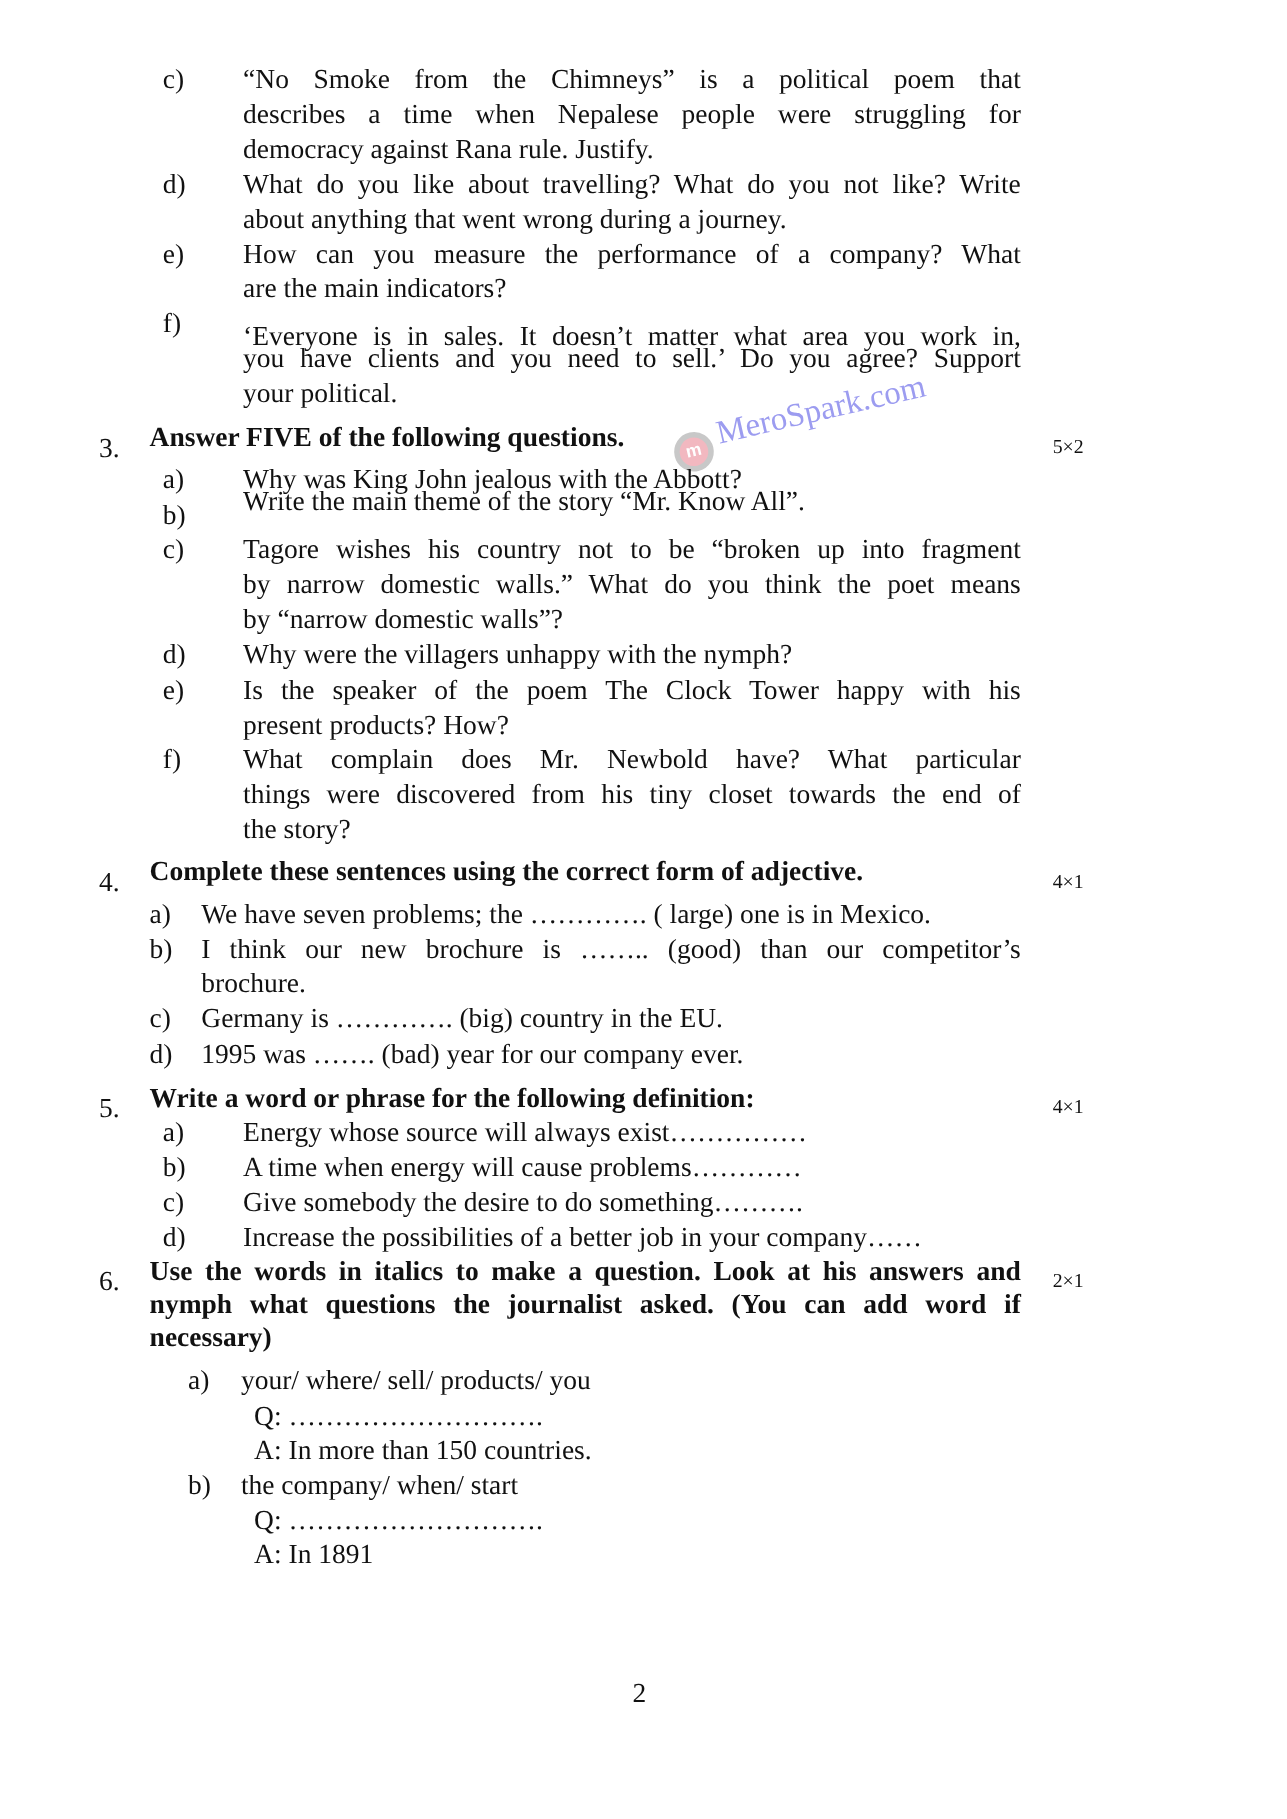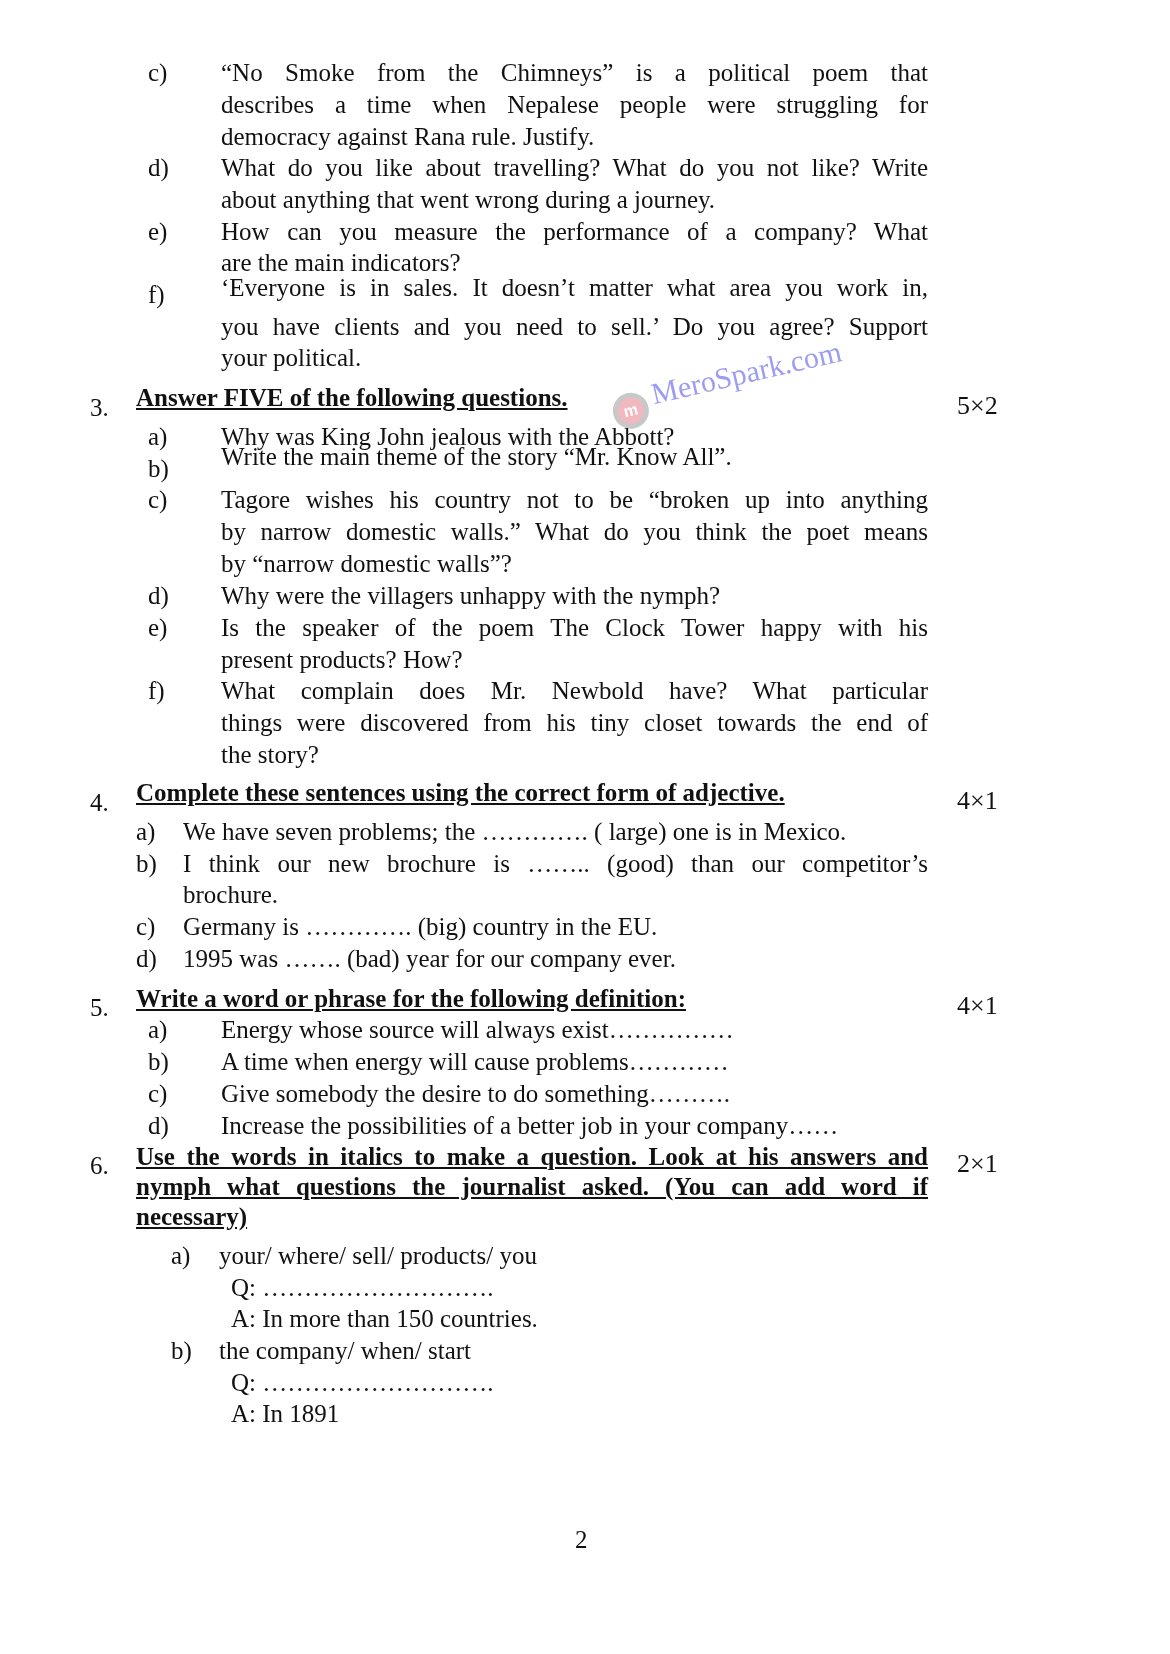--- a/index.html
+++ b/index.html
@@ -4,24 +4,24 @@
 <style>
   html, body { margin: 0; padding: 0; background: #ffffff; }
   body {
     width: 1170px; height: 1654px; position: relative; overflow: hidden;
     font-family: "Liberation Serif", "DejaVu Serif", serif;
     color: #111111; font-size: 25px;
   }
   .line { position: absolute; white-space: nowrap; line-height: 32px; }
   .just { text-align: justify; text-align-last: justify; white-space: normal; }
   .lbl { position: absolute; line-height: 32px; }
-  .bold { font-weight: bold; text-decoration: underline; }
+  .bold { font-weight: bold; }
   .ital { }
   .num { position: absolute; line-height: 32px; font-size: 25px; }
-  .marks { position: absolute; left: 1012px; line-height: 32px; font-size: 26px; }
+  .marks { position: absolute; left: 1012px; line-height: 32px; font-size: 18px; }
   .watermark {
     position: absolute; left: 618px; top: 366px; width: 240px; height: 60px;
     transform: rotate(-13deg); transform-origin: left bottom;
   }
   .wm-logo {
     position: absolute; left: -2px; top: 30px; width: 36px; height: 36px; border-radius: 50%;
     border: 5px solid #c8c8c8; box-sizing: border-box; background: #f2b8c0;
     color: #ffffff; font-weight: bold; font-size: 16px; text-align: center; line-height: 26px;
     font-family: "Liberation Sans", sans-serif;
   }
@@ -42,21 +42,21 @@
 
   <span class="lbl" style="left:148px;top:152px">d)</span>
   <div class="line just" style="left:221px;top:152px;width:707px">What do you like about travelling? What do you not like? Write</div>
   <div class="line" style="left:221px;top:184px">about anything that went wrong during a journey.</div>
 
   <span class="lbl" style="left:148px;top:216px">e)</span>
   <div class="line just" style="left:221px;top:216px;width:707px">How can you measure the performance of a company? What</div>
   <div class="line" style="left:221px;top:247px">are the main indicators?</div>
 
   <span class="lbl" style="left:148px;top:279px">f)</span>
-  <div class="line just" style="left:221px;top:272px;width:707px">‘Everyone is in sales. It doesn’t matter what area you work in,</div>
+  <div class="line just" style="left:221px;top:291px;width:707px">‘Everyone is in sales. It doesn’t matter what area you work in,</div>
   <div class="line just" style="left:221px;top:311px;width:707px">you have clients and you need to sell.’ Do you agree? Support</div>
   <div class="line" style="left:221px;top:342px">your political.</div>
 </div>
 
 <div class="watermark">
   <span class="wm-logo">m</span>
   <span class="wm-text">MeroSpark.com</span>
 </div>
 
 <div>
@@ -64,21 +64,21 @@
   <div class="line bold" style="left:136px;top:382px">Answer FIVE of the following questions.</div>
   <span class="marks" style="top:390px;left:957px">5×2</span>
 
   <span class="lbl" style="left:148px;top:421px">a)</span>
   <div class="line" style="left:221px;top:421px">Why was King John jealous with the Abbott?</div>
 
   <span class="lbl" style="left:148px;top:453px">b)</span>
   <div class="line" style="left:221px;top:441px">Write the main theme of the story “Mr. Know All”.</div>
 
   <span class="lbl" style="left:148px;top:484px">c)</span>
-  <div class="line just" style="left:221px;top:484px;width:707px">Tagore wishes his country not to be “broken up into anything</div>
+  <div class="line just" style="left:221px;top:484px;width:707px">Tagore wishes his country not to be “broken up into fragment</div>
   <div class="line just" style="left:221px;top:516px;width:707px">by narrow domestic walls.” What do you think the poet means</div>
   <div class="line" style="left:221px;top:548px">by “narrow domestic walls”?</div>
 
   <span class="lbl" style="left:148px;top:580px">d)</span>
   <div class="line" style="left:221px;top:580px">Why were the villagers unhappy with the nymph?</div>
 
   <span class="lbl" style="left:148px;top:612px">e)</span>
   <div class="line just" style="left:221px;top:612px;width:707px"><span>Is the speaker of the poem </span><span class="ital">The Clock Tower</span><span> happy with his</span></div>
   <div class="line" style="left:221px;top:644px">present products? How?</div>
 

